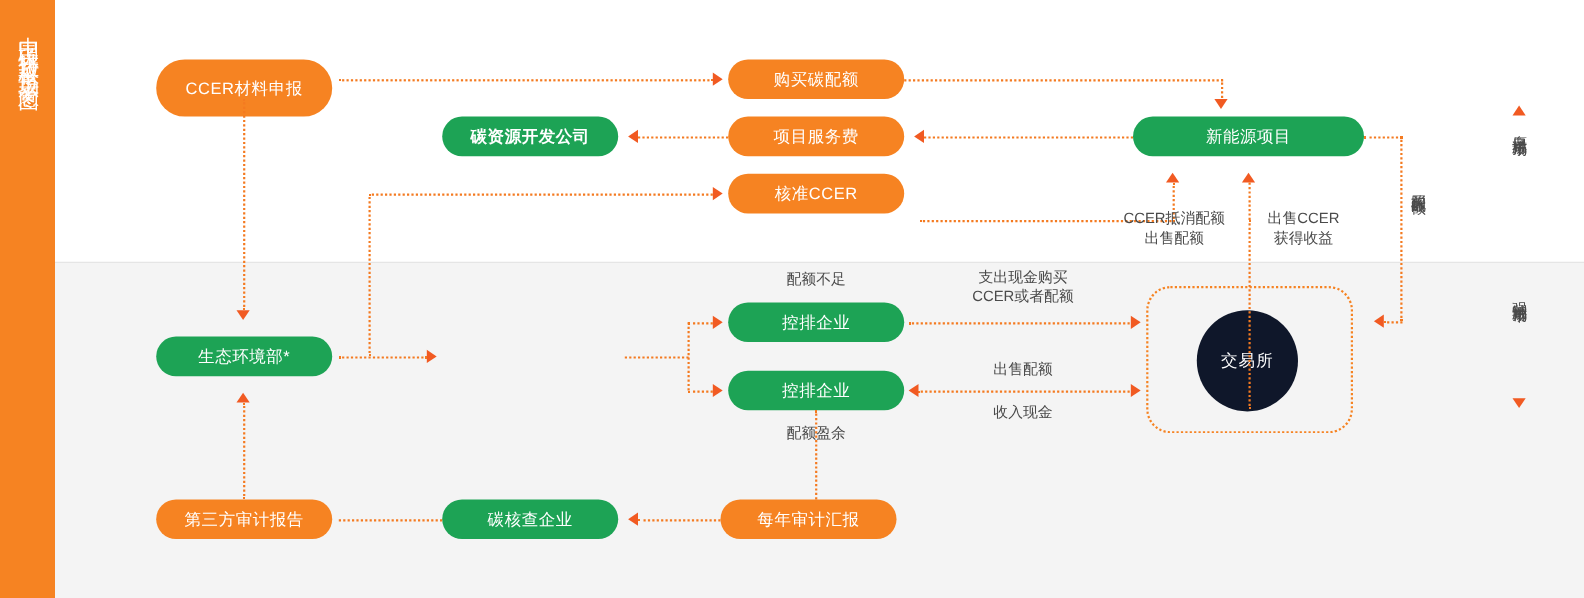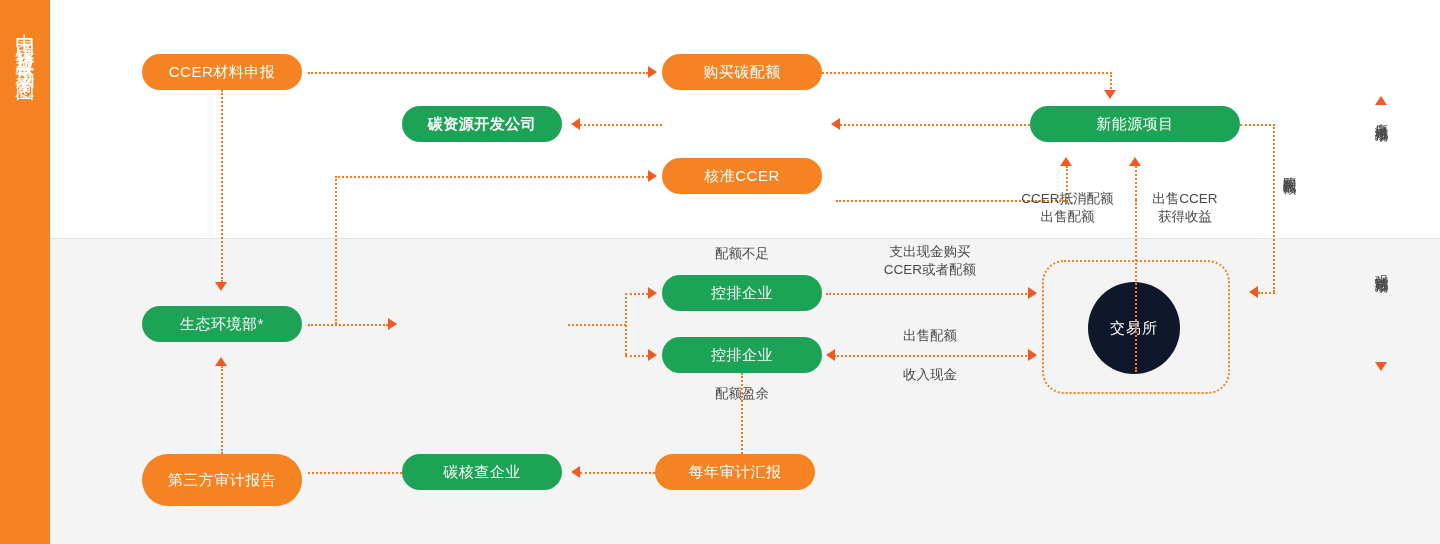--- a/index.html
+++ b/index.html
@@ -57,32 +57,35 @@
 
 <div id="stage">
 
   <div class="bg-top"></div>
   <div class="bg-bottom"></div>
 
   <div class="titlebar">
     <div class="vtext">中国碳排放权市场示意图</div>
   </div>
 
-  <div class="pill orange" style="left:142px;top:54px;width:160px;height:36px;">
+  <div class="pill orange" style="left:142px;top:54px;width:160px;height:52px;">
     <span>CCER材料申报</span>
   </div>
 
   <div class="pill orange" style="left:662px;top:54px;width:160px;height:36px;">
     <span>购买碳配额</span>
   </div>
 
   <div class="pill green" style="left:402px;top:106px;width:160px;height:36px;font-weight:bold;">
     <span>碳资源开发公司</span>
   </div>
 
+  <div class="pill orange" style="left:662px;top:106px;width:160px;height:36px;">
+    <span>项目服务费</span>
+  </div>
 
   <div class="pill orange" style="left:662px;top:158px;width:160px;height:36px;">
     <span>核准CCER</span>
   </div>
 
   <div class="pill green" style="left:1030px;top:106px;width:210px;height:36px;">
     <span>新能源项目</span>
   </div>
 
   <div class="pill green" style="left:142px;top:306px;width:160px;height:36px;">
@@ -96,21 +99,21 @@
 
   <div class="pill green" style="left:662px;top:337px;width:160px;height:36px;">
     <span>控排企业</span>
   </div>
 
   <div class="dashbox" style="left:1042px;top:260px;width:188px;height:134px;"></div>
   <div class="circle" style="left:1088px;top:282px;width:92px;height:92px;">
     <span>交易所</span>
   </div>
 
-  <div class="pill orange" style="left:142px;top:454px;width:160px;height:52px;align-items:center;">
+  <div class="pill orange" style="left:142px;top:454px;width:160px;height:36px;align-items:center;">
     <span>第三方审计报告</span>
   </div>
 
   <div class="pill green" style="left:402px;top:454px;width:160px;height:36px;">
     <span>碳核查企业</span>
   </div>
 
   <div class="pill orange" style="left:655px;top:454px;width:160px;height:36px;">
     <span>每年审计汇报</span>
   </div>

